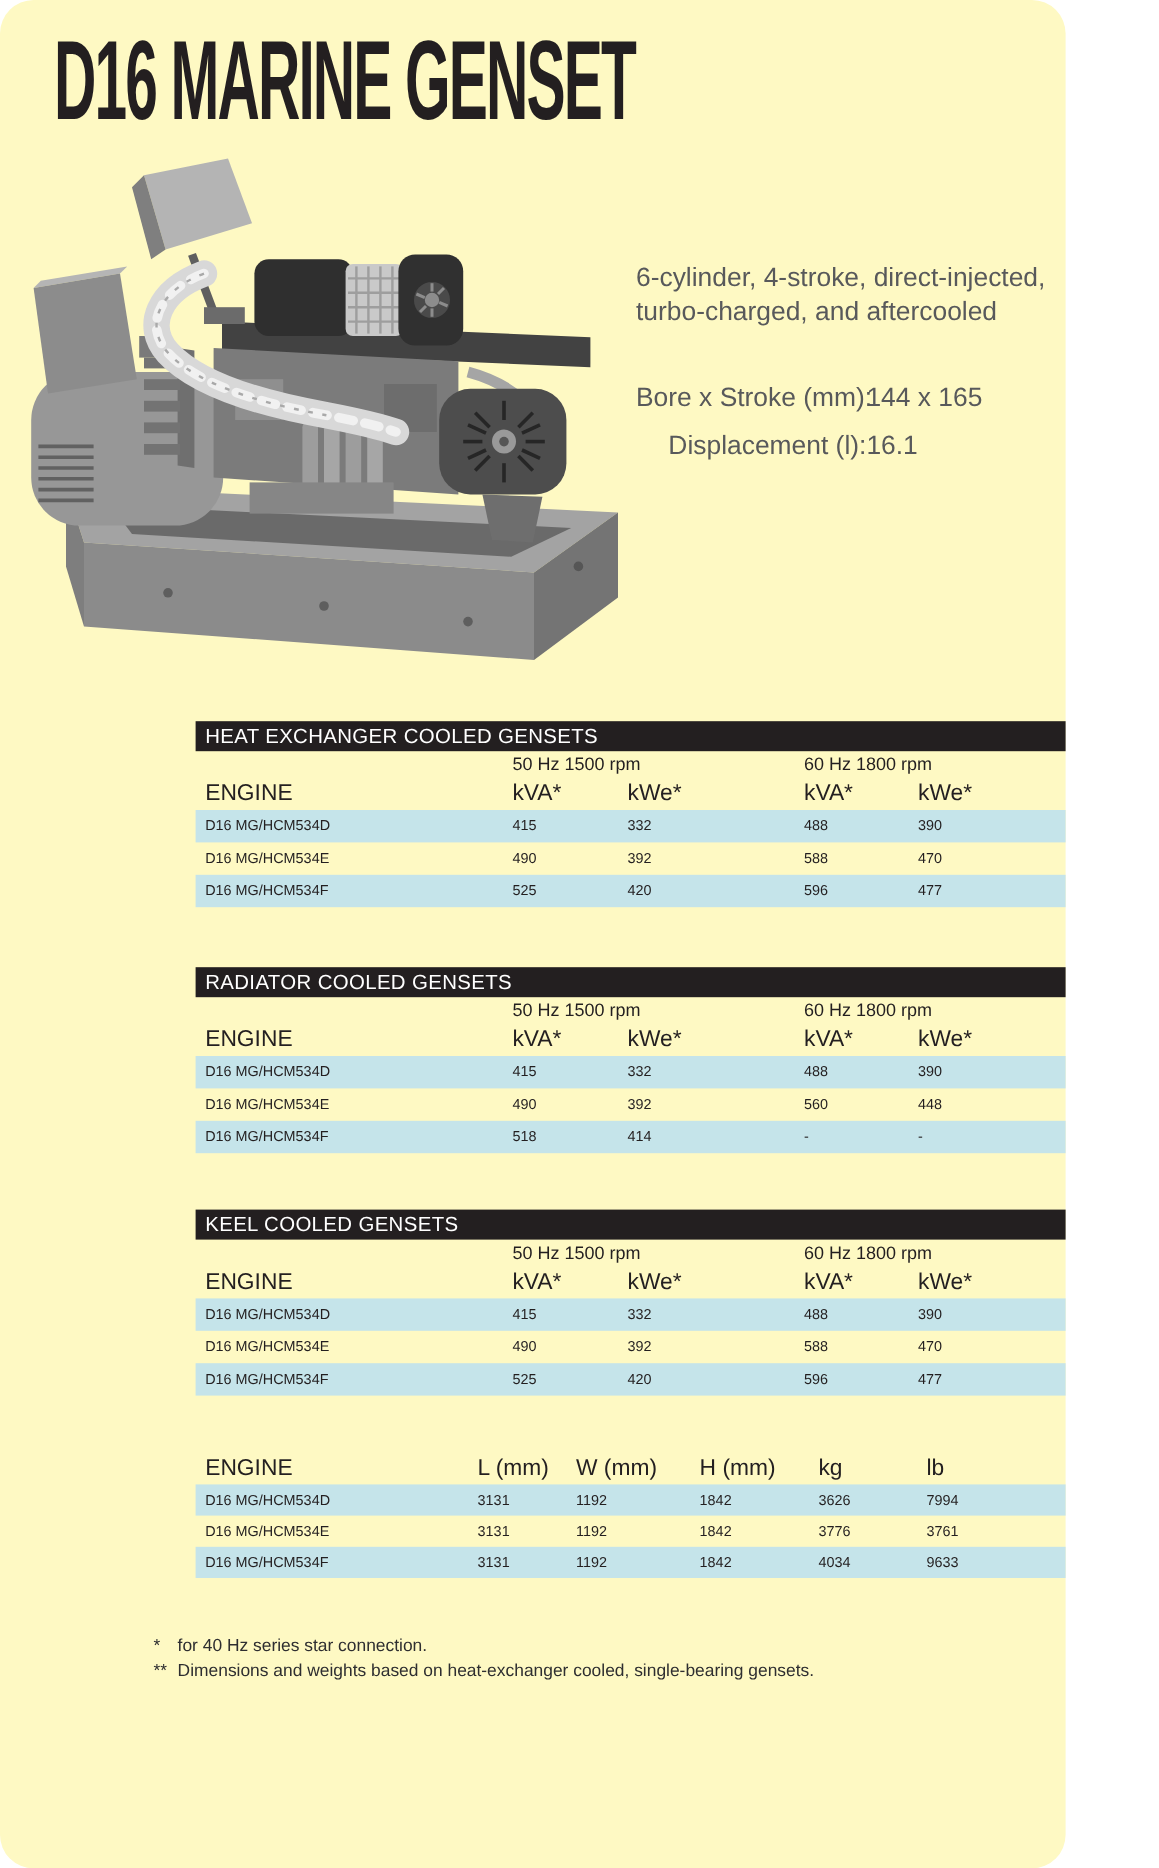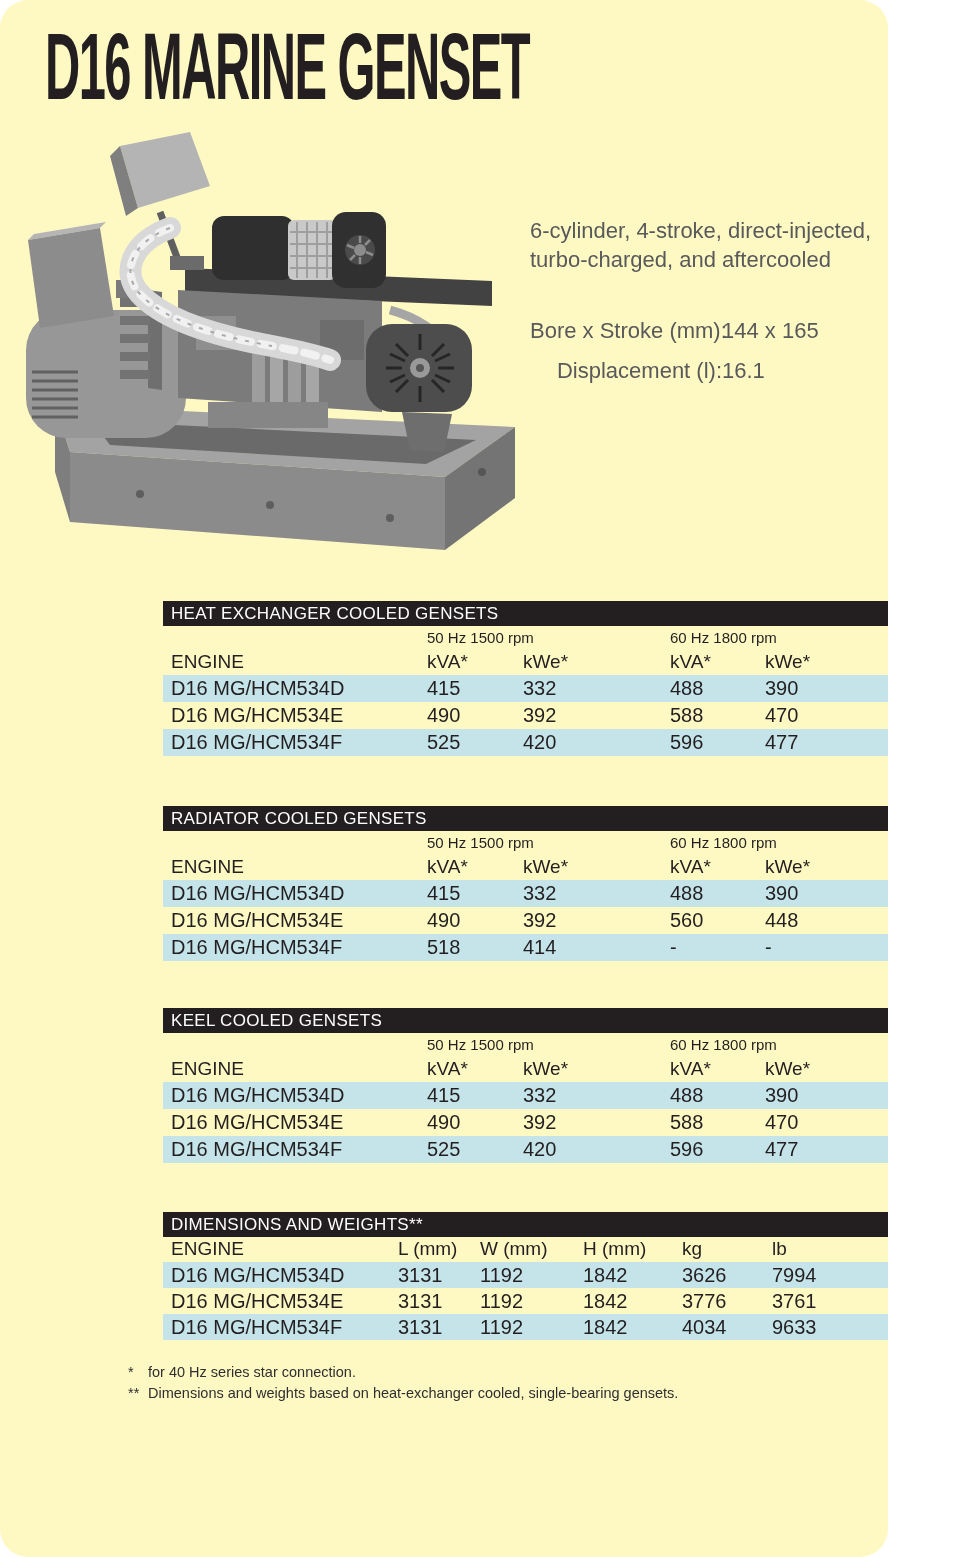--- a/index.html
+++ b/index.html
@@ -35,21 +35,21 @@
   .gtable { position:absolute; left:133px; width:737px;margin-left:30px; }
   .t1 { top:601px; } .t2 { top:806px; } .t3 { top:1008px; } .t4 { top:1212px; }
   .tbar {
     height:25px; line-height:25px; background:#231f20; color:#ffffff;
     font-size:17px; padding-left:8px; letter-spacing:0.3px;
   }
   .freq-row { position:relative; height:23px; font-size:15px; }
   .freq-row span { position:absolute; bottom:0; line-height:23px; white-space:nowrap; }
   .head-row { position:relative; height:26px; font-size:19px; }
   .head-row span { position:absolute; bottom:2px; line-height:22px; white-space:nowrap; }
-  .drow { position:relative; height:27px; font-size:20px;text-align:center; }
+  .drow { position:relative; height:27px; font-size:12px;text-align:center; }
   .drow span { position:absolute; top:0; line-height:27px; white-space:nowrap; }
   .drow.alt { background:#c5e4ea; }
   .t4 .head-row { height:25px; }
   .t4 .drow { height:26px; }
   .t4 .drow span { line-height:26px; }
 
   .c0 { left:8px; } .c1 { left:264px; } .c2 { left:360px; } .c3 { left:507px; } .c4 { left:602px; }
   .d0 { left:8px; } .d1 { left:235px; } .d2 { left:317px; } .d3 { left:420px; } .d4 { left:519px; } .d5 { left:609px; }
 
   
@@ -283,21 +283,20 @@
     <div class="drow alt">
       <span class="c0">D16 MG/HCM534F</span>
       <span class="c1">525</span>
       <span class="c2">420</span>
       <span class="c3">596</span>
       <span class="c4">477</span>
     </div>
   </div>
 
   <div class="gtable t4">
-    <div class="tbar">DIMENSIONS AND WEIGHTS**</div>
     <div class="head-row">
       <span class="d0">ENGINE</span>
       <span class="d1">L (mm)</span>
       <span class="d2">W (mm)</span>
       <span class="d3">H (mm)</span>
       <span class="d4">kg</span>
       <span class="d5">lb</span>
     </div>
     <div class="drow alt">
       <span class="d0">D16 MG/HCM534D</span>

